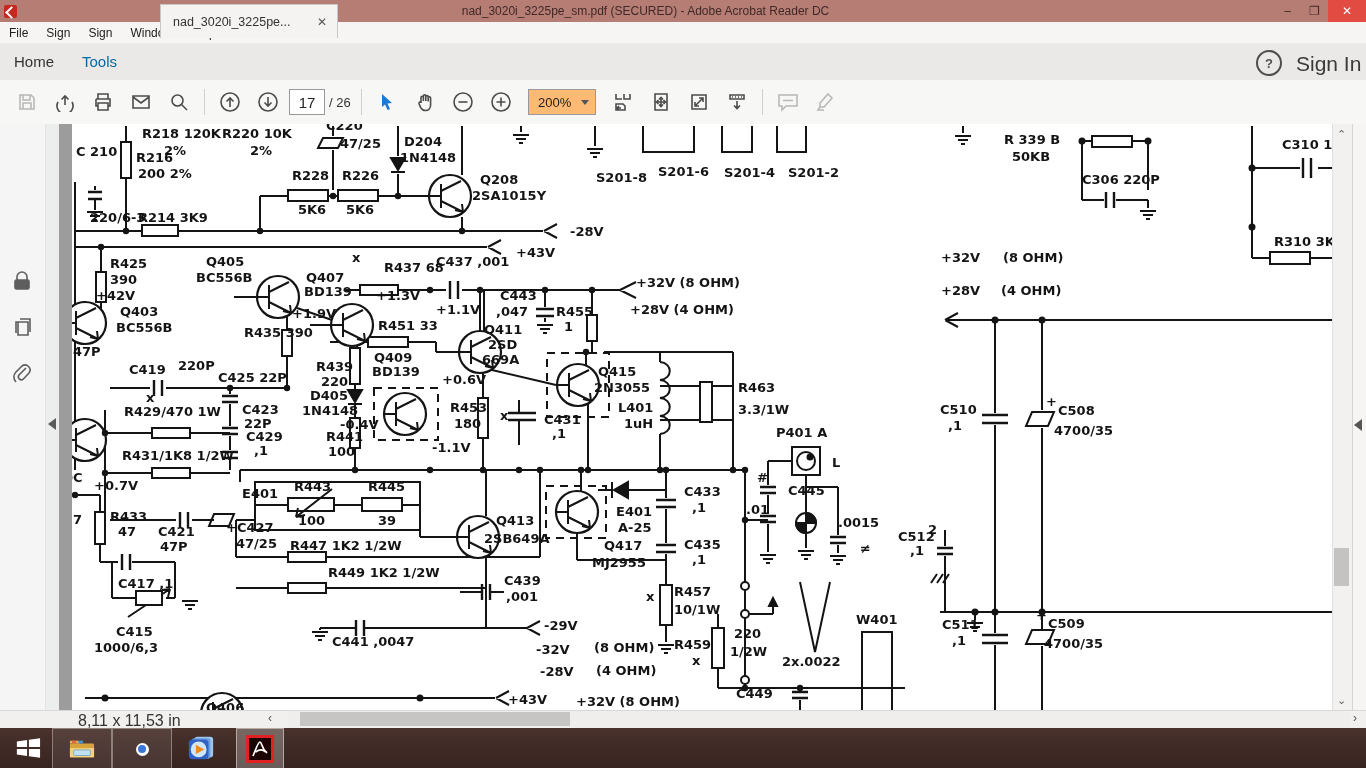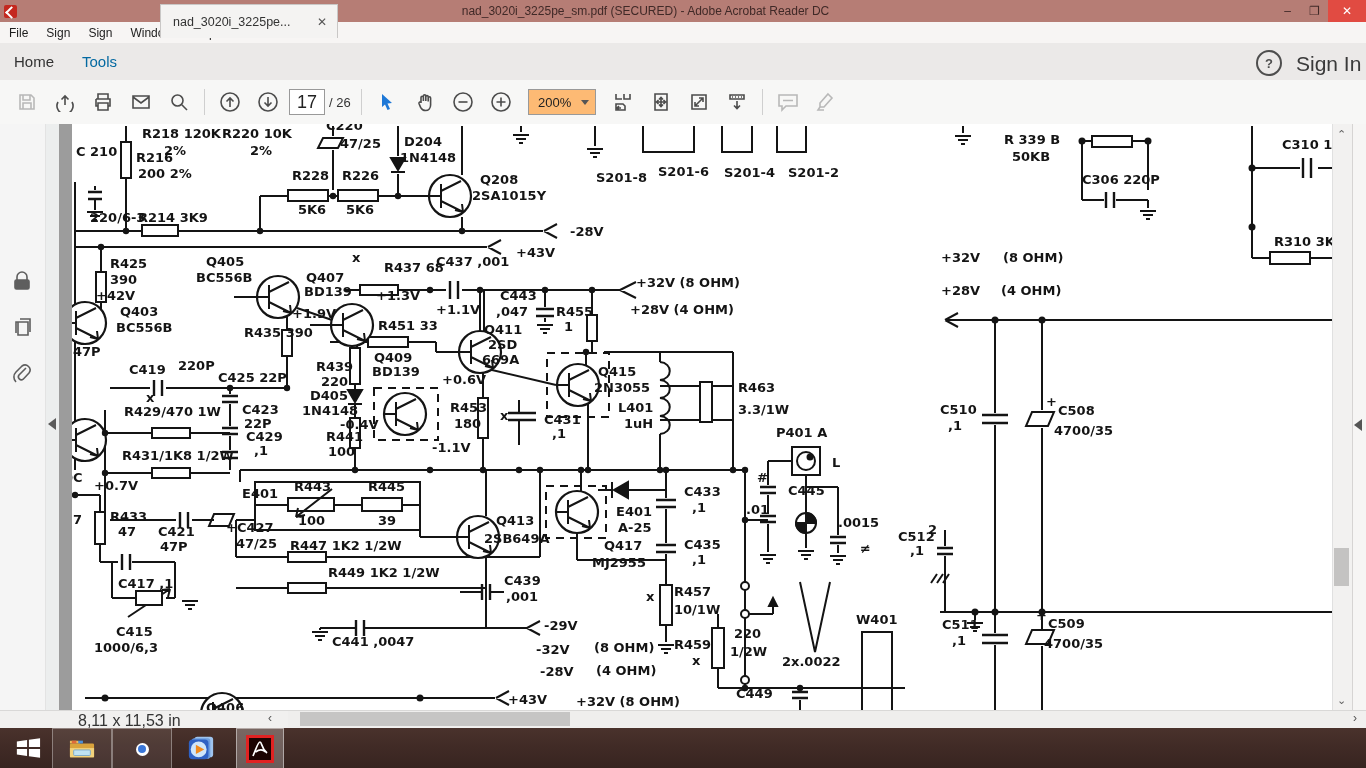--- a/index.html
+++ b/index.html
@@ -30,21 +30,21 @@
   #helpq{position:absolute;left:1256px;top:50px;width:22px;height:22px;border:2px solid #4e4e4e;border-radius:50%;
      display:flex;align-items:center;justify-content:center;font-size:13px;color:#4e4e4e;font-weight:bold;}
   #signin{position:absolute;left:1296px;top:52px;font-size:21px;color:#3a3a3a;}
   
   #toolbar{left:0;top:80px;width:1366px;height:44px;background:#f7f7f6;border-bottom:1px solid #b9b9b9;
      display:flex;align-items:center;}
   .tbi{width:38px;height:34px;display:flex;align-items:center;justify-content:center;flex:0 0 auto;}
   .tbi svg{stroke:#4c4c4c;fill:none;stroke-width:1.6;}
   .tbi.dis svg{stroke:#b8b8b8;}
   .tsep{width:1px;height:26px;background:#cfcfcf;margin:0 6px;flex:0 0 auto;}
-  #pagebox{width:34px;height:24px;border:1px solid #999;background:#fff;text-align:center;font-size:18px;
+  #pagebox{width:34px;height:24px;border:1px solid #999;background:#fff;text-align:center;font-size:15px;
      color:#222;margin:0 4px 0 2px;padding:0;}
   #pagetotal{font-size:13px;color:#333;margin-right:4px;white-space:nowrap;}
   #zoombox{width:66px;height:24px;border:1px solid #999;background:#fdba74;display:flex;align-items:center;
      font-size:13px;color:#222;margin:0 8px;}
   #zoombox .zv{flex:1;text-align:center;}
   #zoombox .caret{width:0;height:0;border-left:4px solid transparent;border-right:4px solid transparent;
      border-top:5px solid #555;margin-right:6px;}
   
   #sidebar{left:0;top:124px;width:45px;height:586px;background:#f5f5f5;border-right:1px solid #e3e3e3;}
   .sbi{position:absolute;left:11px;width:22px;height:22px;}

